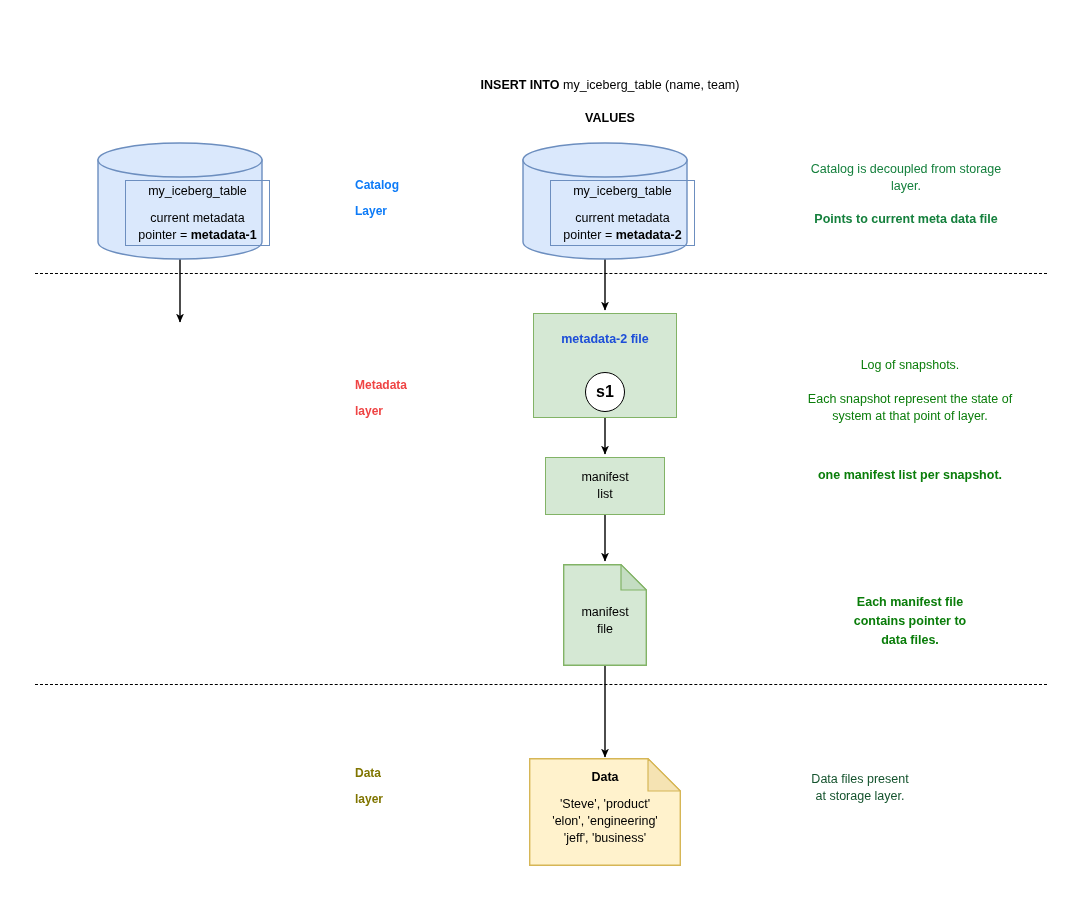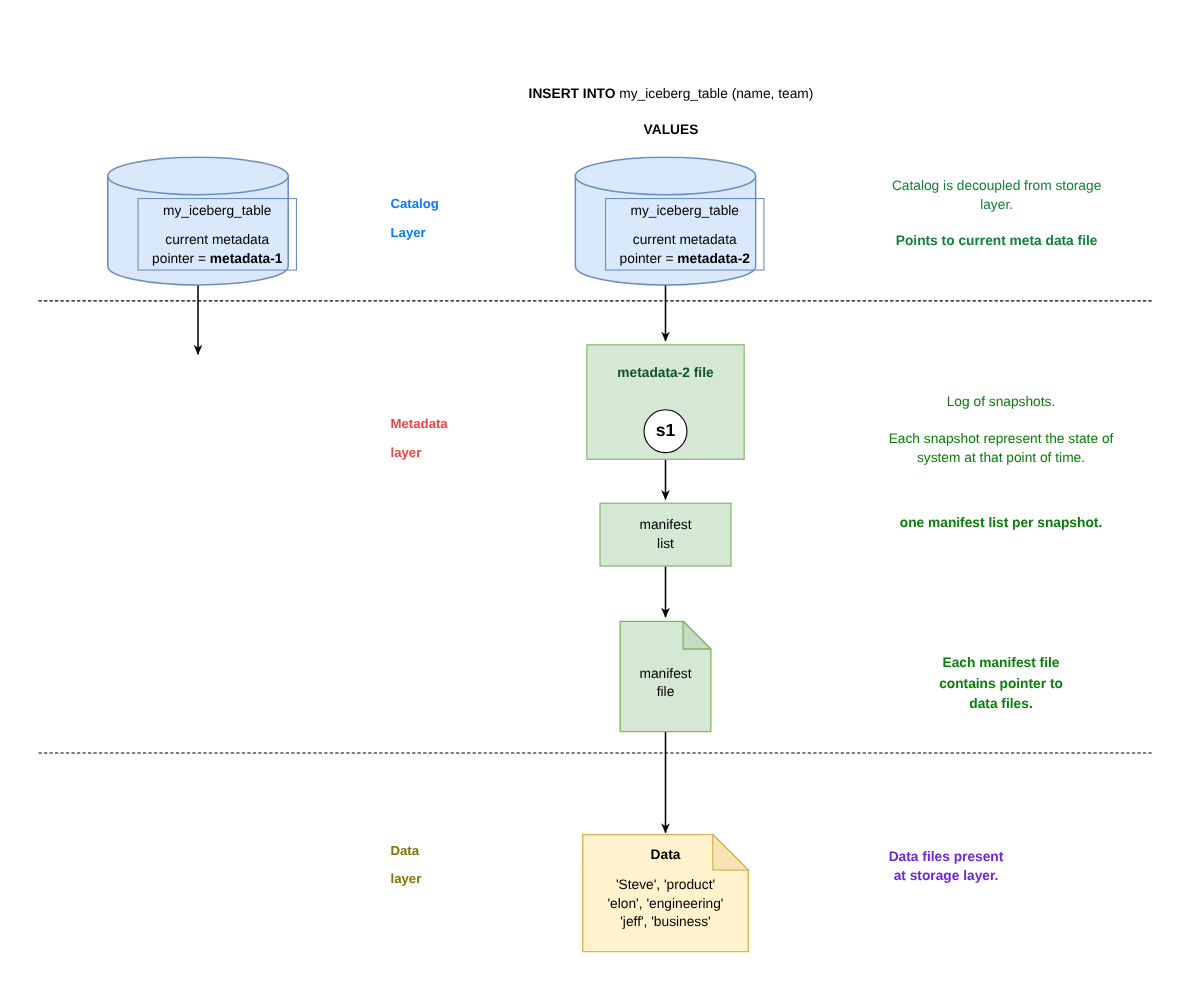--- a/index.html
+++ b/index.html
@@ -45,21 +45,21 @@
 
   
   .note {
     text-align: center;
     font-size: 12.5px;
     line-height: 17px;
     white-space: pre-line;
   }
   .note.blue   { color: #15803d; }
   .note.green  { color: #0a7d0a; }
-  .note.olive  { color: #6d28d9; font-weight: bold; }
+  .note.olive  { color: #14532d; }
   .note.bold   { font-weight: bold; }
 
   
   .cylinder { position: absolute; }
   .cylinder svg { display: block; }
   .cyl-inner {
     position: absolute;
     left: 28px;
     top: 38px;
     width: 145px;
@@ -103,21 +103,21 @@
     border: 1px solid #82b366;
     box-sizing: border-box;
   }
   .meta2-title {
     position: absolute;
     left: 0; right: 0;
     top: 18px;
     text-align: center;
     font-size: 12.5px;
     font-weight: bold;
-    color: #14532d;
+    color: #1d4ed8;
   }
   .snapshot {
     position: absolute;
     left: 50%;
     transform: translateX(-50%);
     top: 58px;
     width: 40px;
     height: 40px;
     border-radius: 50%;
     background: #ffffff;
@@ -257,21 +257,21 @@
       <path d="M0.7,0.7 L58,0.7 L83.3,26 L83.3,101.3 L0.7,101.3 Z" fill="#d5e8d4" stroke="#82b366" stroke-width="1.4"></path>
       <path d="M58,0.7 L58,26 L83.3,26 Z" fill="#c4ddc2" stroke="#82b366" stroke-width="1.2"></path>
     </svg>
     <div class="doc-text" style="top:40px;">manifest
 file</div>
   </div>
 
   <div class="abs note green" style="left:765px; top:340px; width:290px;">
     <div class="bold">Log of snapshots.</div>
     <div>Each snapshot represent the state of
-system at that point of time.</div>
+system at that point of layer.</div>
   </div>
 
   <div class="abs note green bold" style="left:765px; top:467px; width:290px;">one manifest list per snapshot.</div>
 
   <div class="abs note green bold" style="left:765px; top:593px; width:290px; line-height:19px;">Each manifest file
 contains pointer to
 data files.</div>
 
   <div class="abs layer-label layer-data" style="left:355px; top:760px; width:130px;">Data
 layer</div>

